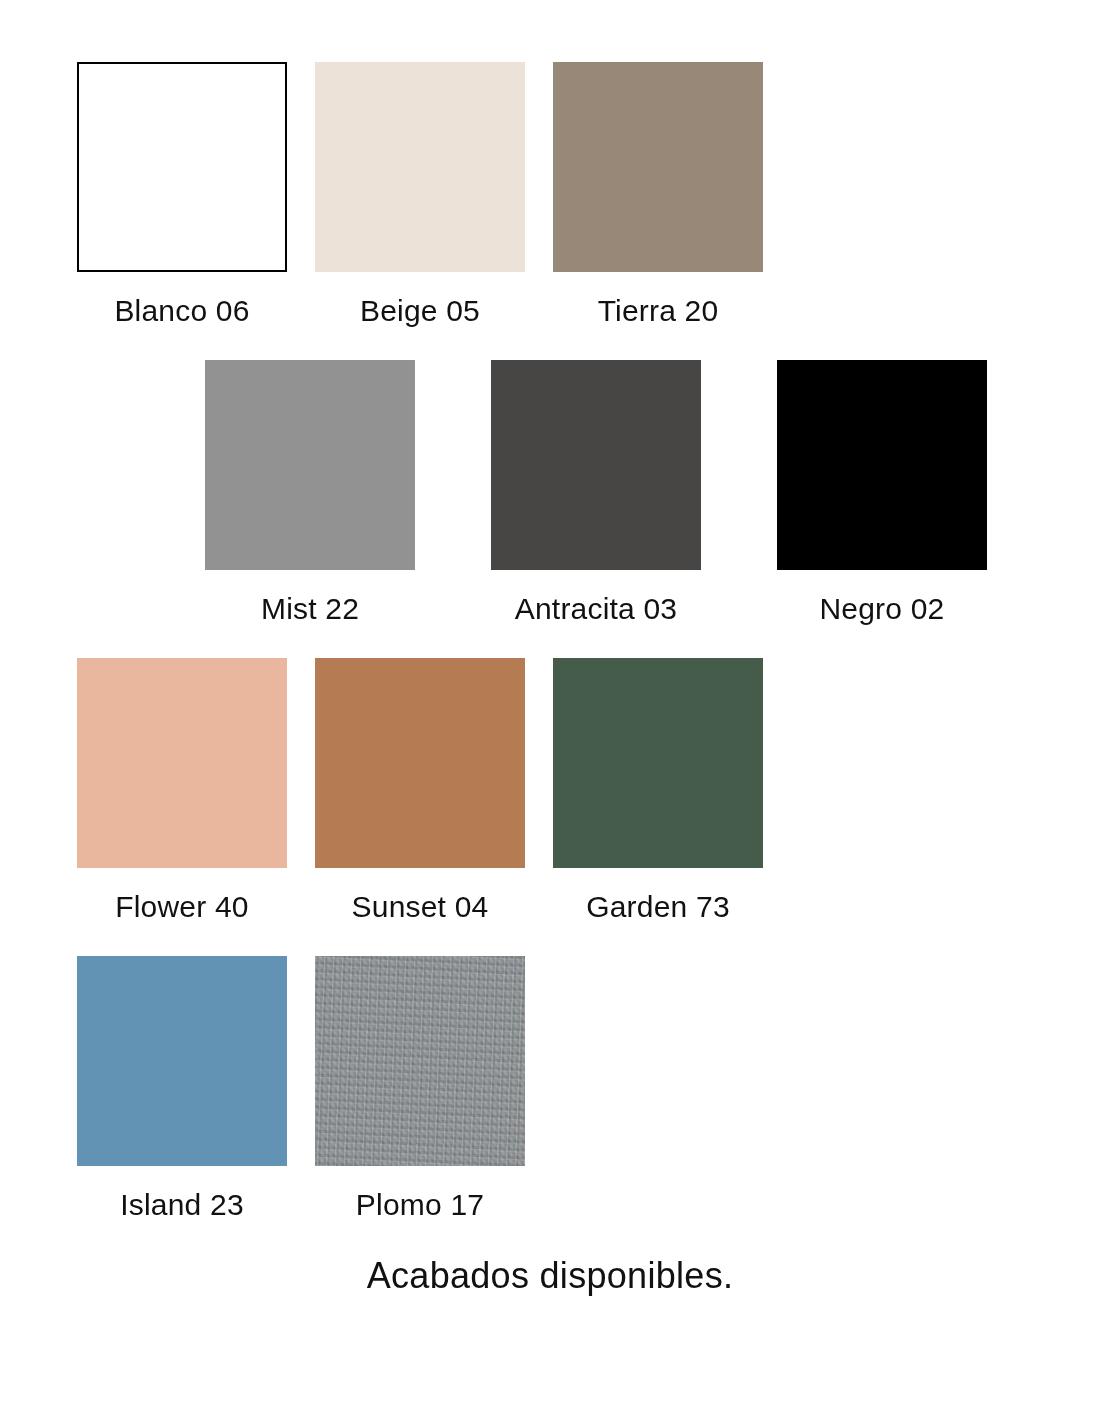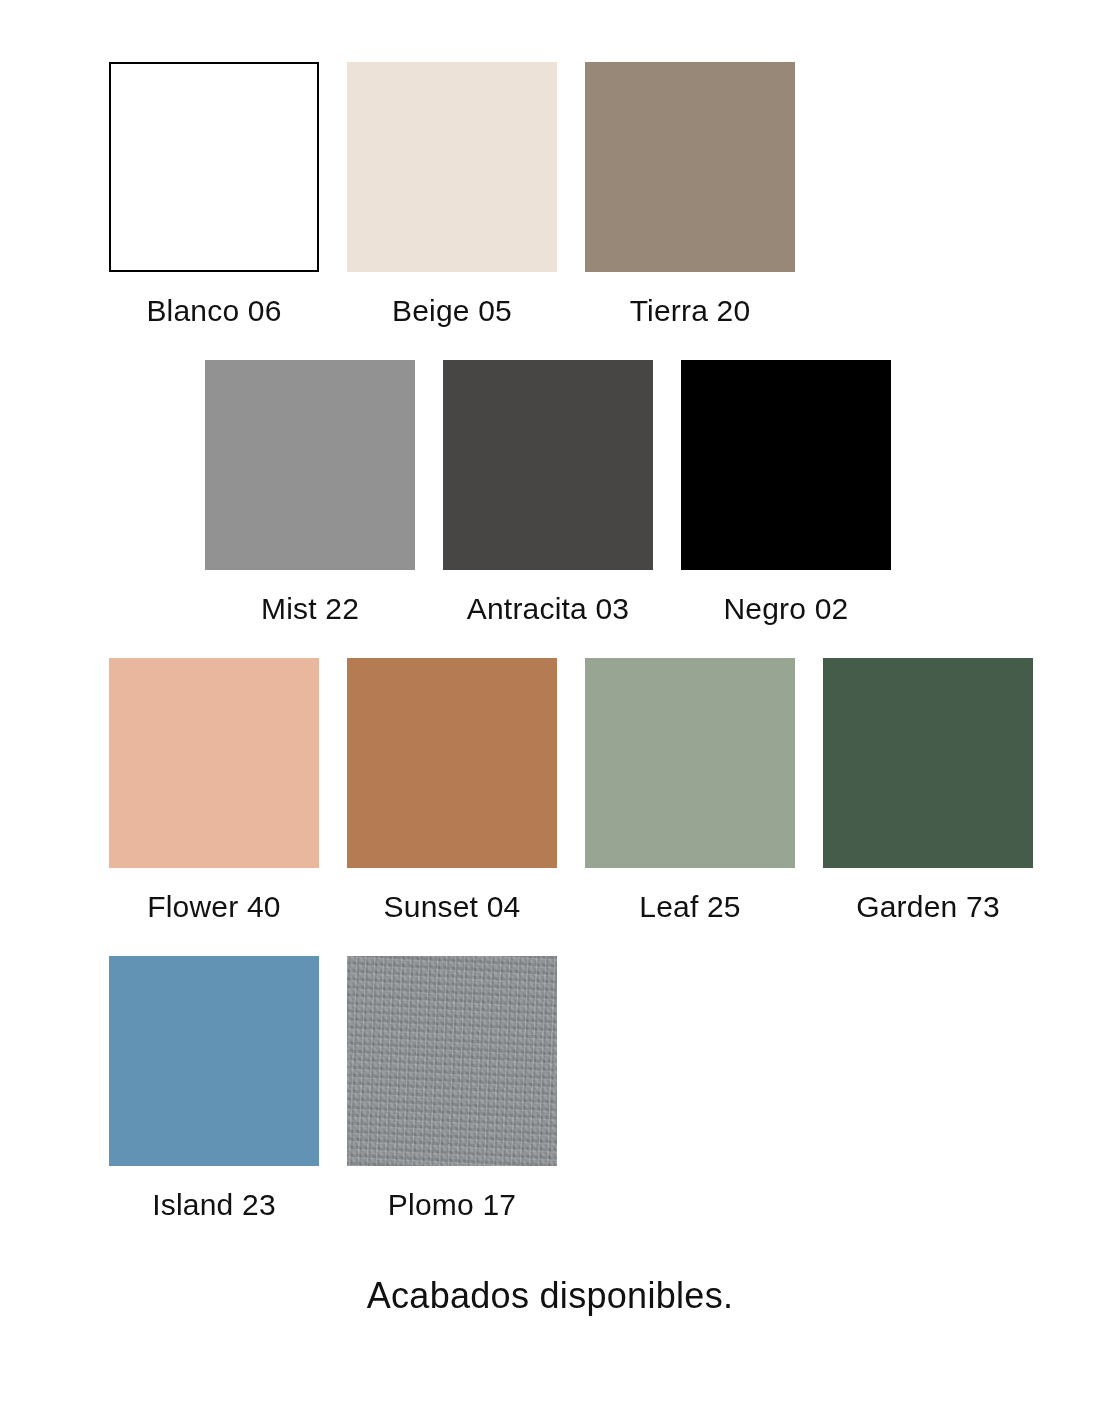--- a/index.html
+++ b/index.html
@@ -25,23 +25,23 @@
   .rows {
     padding-top: 62px;
   }
 
   .row {
     display: flex;
     justify-content: flex-start;
   }
 
   
-  .row-offset-0 { padding-left: 77px; margin-left: 32px; }
+  .row-offset-0 { padding-left: 77px; }
   
-  .row-offset-1 { padding-left: 205px; }
+  .row-offset-1 { padding-left: 205px; gap: 48px; }
 
   .swatch-cell {
     width: 210px;
     margin-right: 28px;
     display: flex;
     flex-direction: column;
     align-items: center;
   }
 
   .swatch-chip {
@@ -101,21 +101,21 @@
     color: #111111;
     text-align: center;
     white-space: nowrap;
     line-height: 1.1;
   }
 
   
   .row + .row { margin-top: 33px; }
 
   .caption {
-    margin-top: 54px;
+    margin-top: 34px;
     text-align: center;
     font-size: 36px;
     font-weight: 300;
     letter-spacing: 0.3px;
     color: #111111;
   }
 </style>
 </head>
 <body>
 
@@ -152,24 +152,20 @@
       <div class="row row-offset-0">
         <div class="swatch-cell">
           <div class="swatch-chip" title="Flower 26" style="background-color: rgb(232, 183, 158);"></div>
           <div class="swatch-label">Flower 40</div>
         </div>
         <div class="swatch-cell">
           <div class="swatch-chip" title="Sunset 08" style="background-color: rgb(181, 123, 82);"></div>
           <div class="swatch-label">Sunset 04</div>
         </div>
         <div class="swatch-cell">
-          <div class="swatch-chip" title="Leaf 25" style="background-color: rgb(152, 165, 146);"></div>
-          <div class="swatch-label">Leaf 25</div>
-        </div>
-        <div class="swatch-cell">
           <div class="swatch-chip" title="Garden 73" style="background-color: rgb(70, 92, 75);"></div>
           <div class="swatch-label">Garden 73</div>
         </div>
       </div>
       <div class="row row-offset-0">
         <div class="swatch-cell">
           <div class="swatch-chip" title="Island 23" style="background-color: rgb(98, 146, 180);"></div>
           <div class="swatch-label">Island 23</div>
         </div>
         <div class="swatch-cell">

